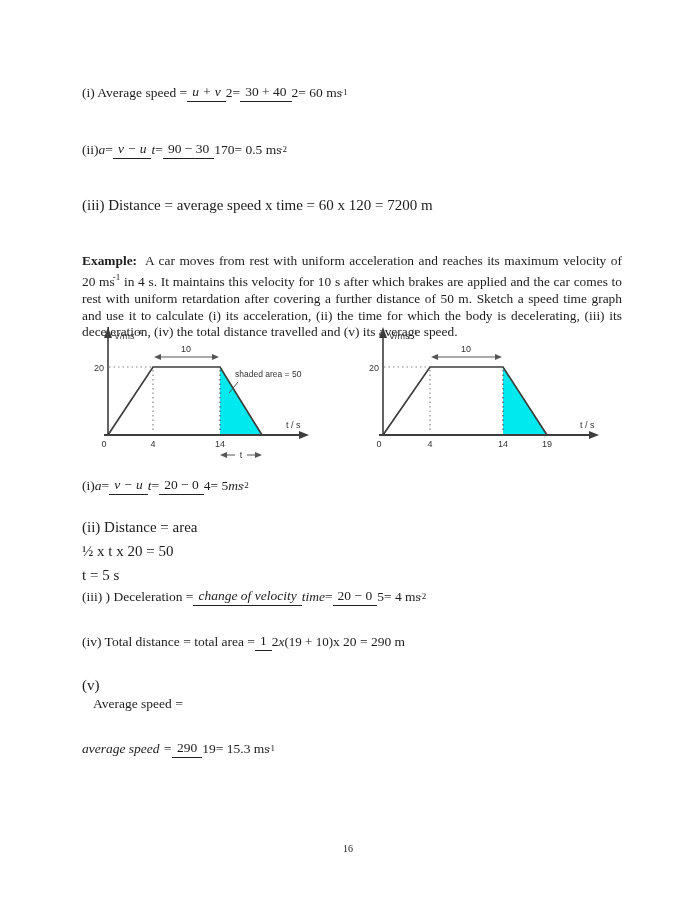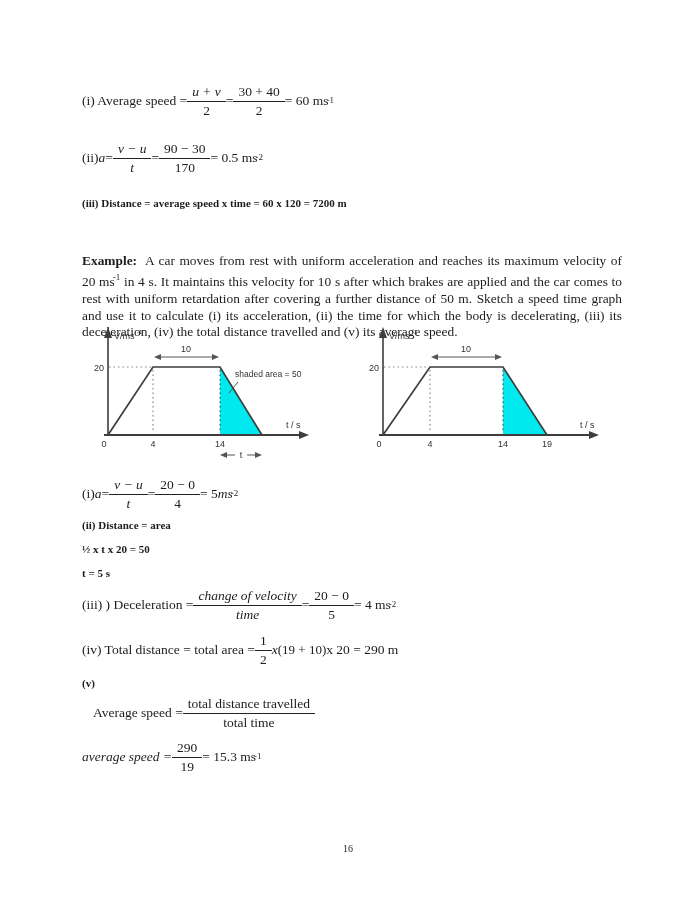--- a/index.html
+++ b/index.html
@@ -1,22 +1,22 @@
 <!DOCTYPE html>
 <html><head>
 <meta charset="utf-8">
 <style>
   html,body{margin:0;padding:0;}
   body{
     width:696px;height:900px;position:relative;background:#ffffff;
     font-family:"Liberation Serif", serif;color:#1c1c1c;overflow:hidden;
   }
   .row{position:absolute;display:flex;align-items:center;font-size:13.5px;white-space:nowrap;}
-  .line{position:absolute;font-size:11px;white-space:nowrap;font-weight:bold;}
-  .frac{display:inline-flex;flex-direction:column;text-align:center;line-height:1.15;}
+  .line{position:absolute;font-size:15px;white-space:nowrap;}
+  .frac{display:inline-flex;flex-direction:row;text-align:center;line-height:1.15;}
   .frac .num{border-bottom:1px solid #222;padding:0 5px 1px 5px;display:block;}
   .frac .den{padding-top:1px;display:block;}
   .it{font-style:italic;}
   sup.s{font-size:9px;position:relative;top:-1px;margin-left:-2px;}
   .para{
     position:absolute;left:82px;top:240px;width:540px;
     font-size:13.4px;line-height:16.6px;text-align:justify;
   }
   .para .lbl{font-weight:bold;margin-right:8px;}
   .pageno{position:absolute;left:0;right:0;top:843px;text-align:center;font-size:10px;}
@@ -171,24 +171,20 @@
       </span>
     <span class="it">x</span>
     <span style="font-size:13px;">(19 + 10)</span>
     <span>x 20 = 290  m</span>
   </div>
 
   <div class="line" style="left:82px;top:677px;">(v)</div>
 
   <div class="row" style="left:93px;top:696px;">
     <span>Average speed =</span>
-    <span class="frac">
-        <span class="num">total distance travelled</span>
-        <span class="den">total time</span>
-      </span>
   </div>
 
   <div class="row" style="left:82px;top:740px;">
     <span class="it">average speed =</span>
     <span class="frac">
         <span class="num">290</span>
         <span class="den">19</span>
       </span>
     <span>= 15.3  ms</span>
       <sup class="s">-1</sup>

